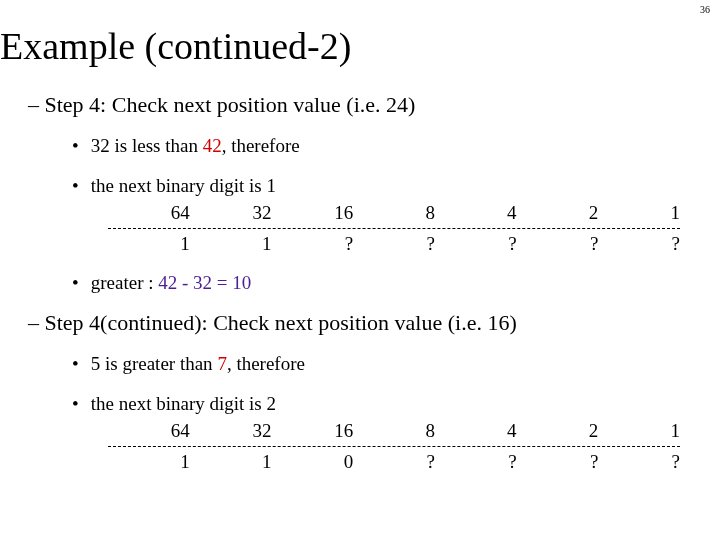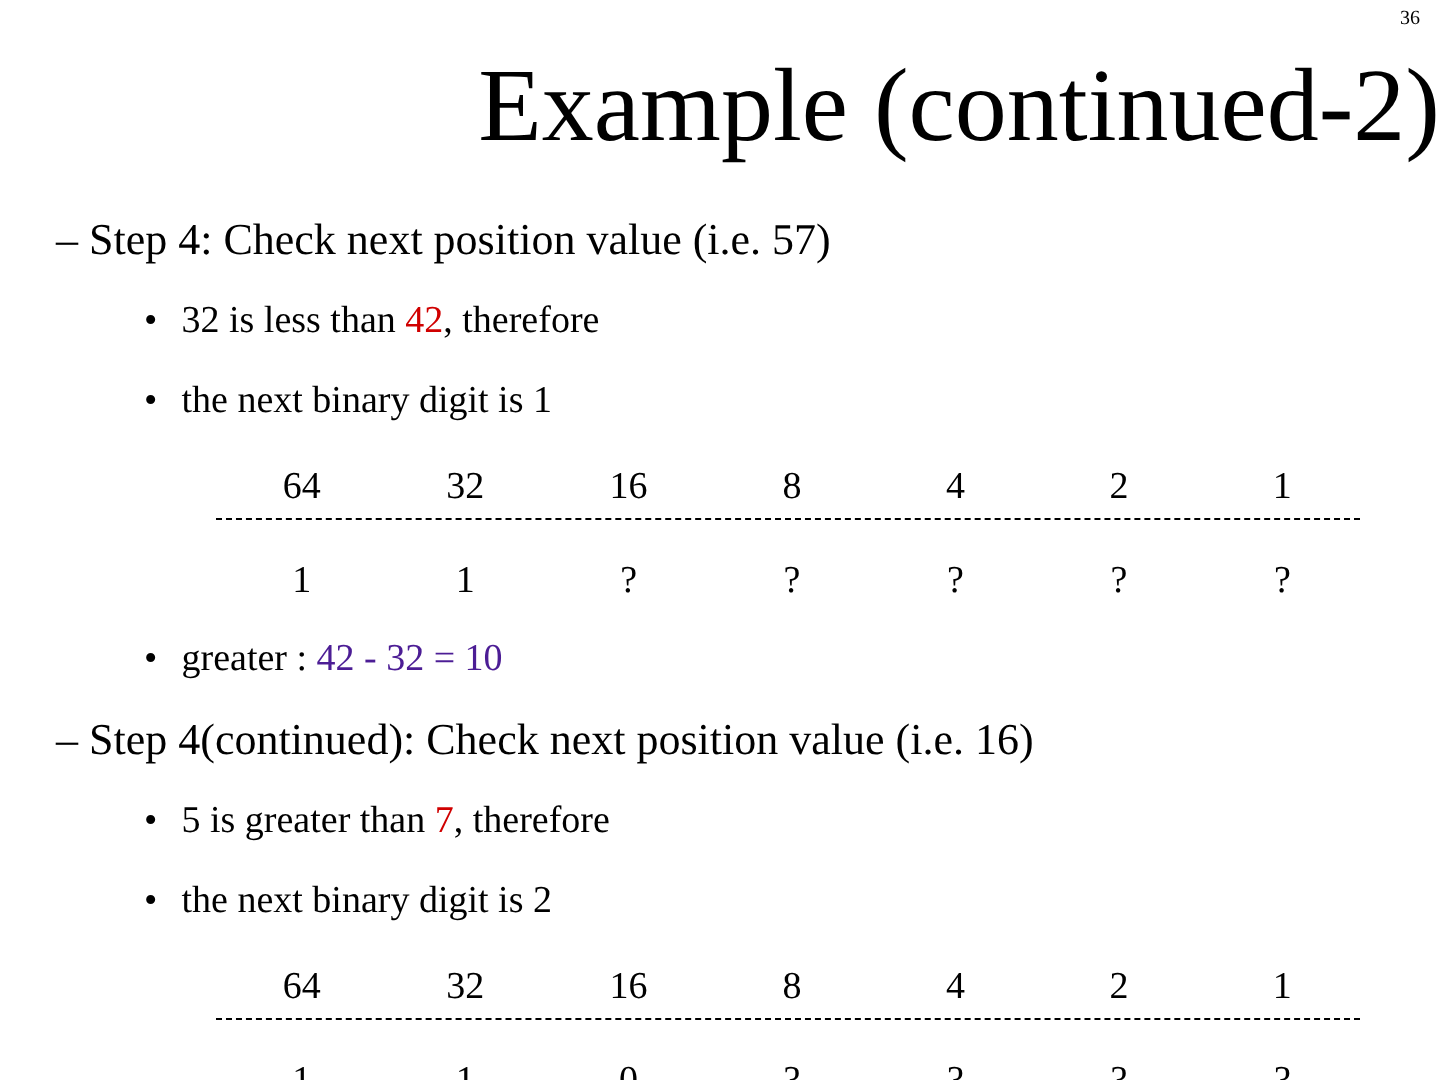--- a/index.html
+++ b/index.html
@@ -13,22 +13,22 @@
     position: relative;
     box-sizing: border-box;
   }
   .page-num {
     position: absolute;
     top: 4px;
     right: 10px;
     font-size: 10px;
   }
   .title {
-    text-align: right;
-    font-size: 52px;
+    text-align: left;
+    font-size: 38px;
     margin-top: 24px;
     margin-bottom: 24px;
     font-weight: normal;
   }
   .step {
     font-size: 22px;
     margin-left: 28px;
     margin-bottom: 6px;
   }
   .bul {
@@ -48,39 +48,38 @@
     margin-right: 40px;
     margin-top: 4px;
     margin-bottom: 8px;
   }
   .trow {
     display: flex;
     font-size: 19px;
   }
   .tcell {
     flex: 1;
-    text-align: center;
+    text-align: right;
     padding-left: 4px;
-    margin-top: 16px;
   }
   .dashline {
     border-top: 1px dashed #000;
     margin: 4px 0;
   }
   .gap { height: 16px; }
 </style>
 </head>
 <body>
 
 <div class="page-num">36</div>
 
 <div class="title">Example (continued-2)</div>
 
 <div class="step">
-  <span>– </span><span>Step 4: Check next position value (i.e. 57)</span>
+  <span>– </span><span>Step 4: Check next position value (i.e. 24)</span>
 </div>
 <div class="bul">
   <span class="dot">•</span>
   <span>32 is less than </span><span class="red">42</span><span>, therefore</span>
 </div>
 <div class="bul">
   <span class="dot">•</span>
   <span>the next binary digit is 1</span>
 </div>
 

